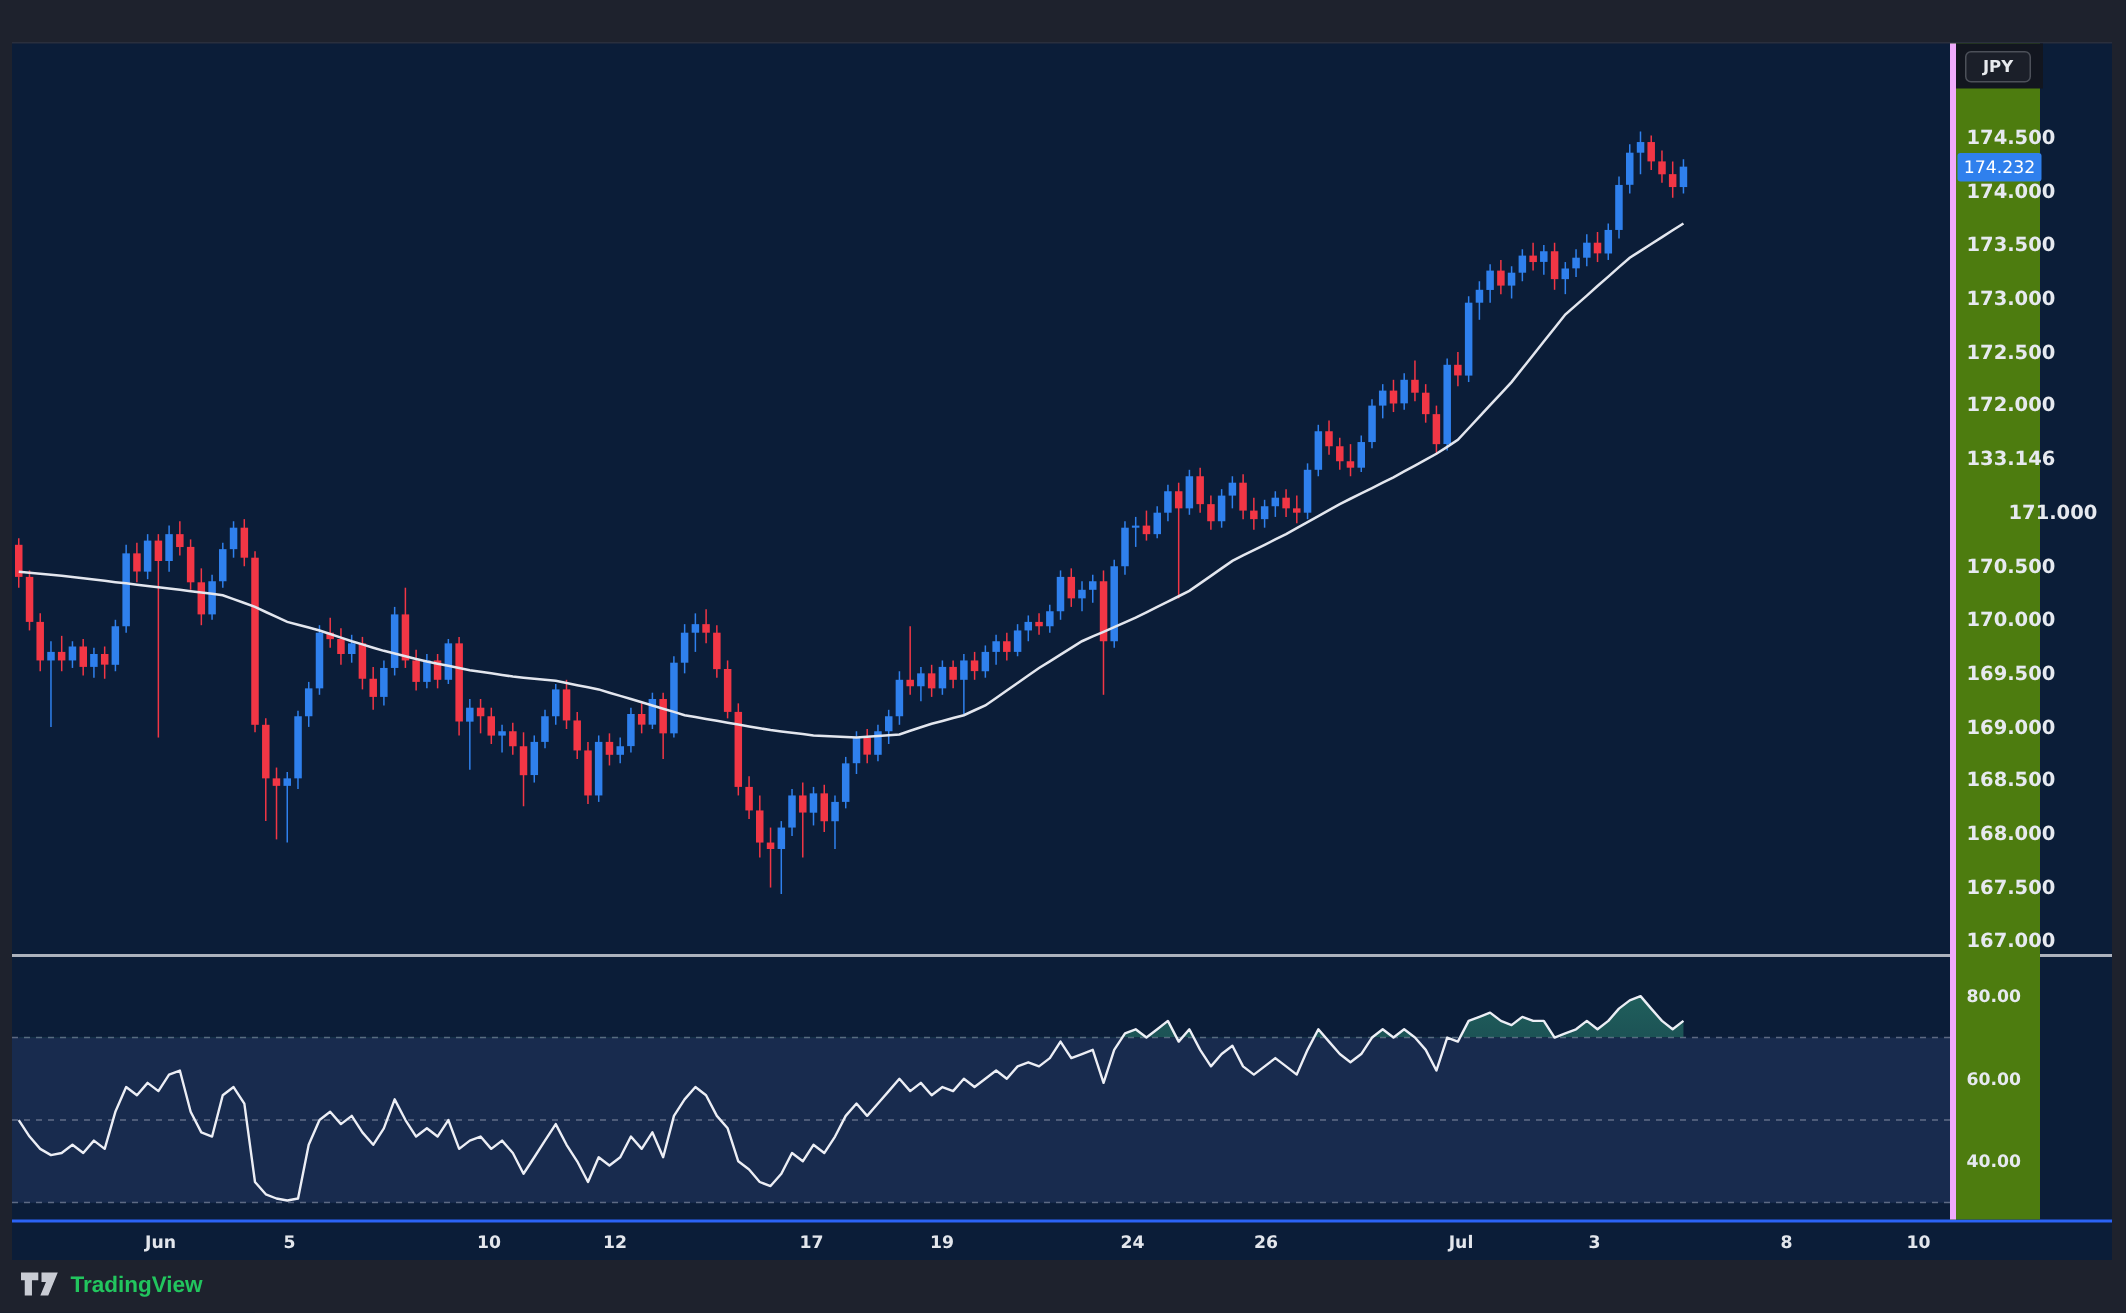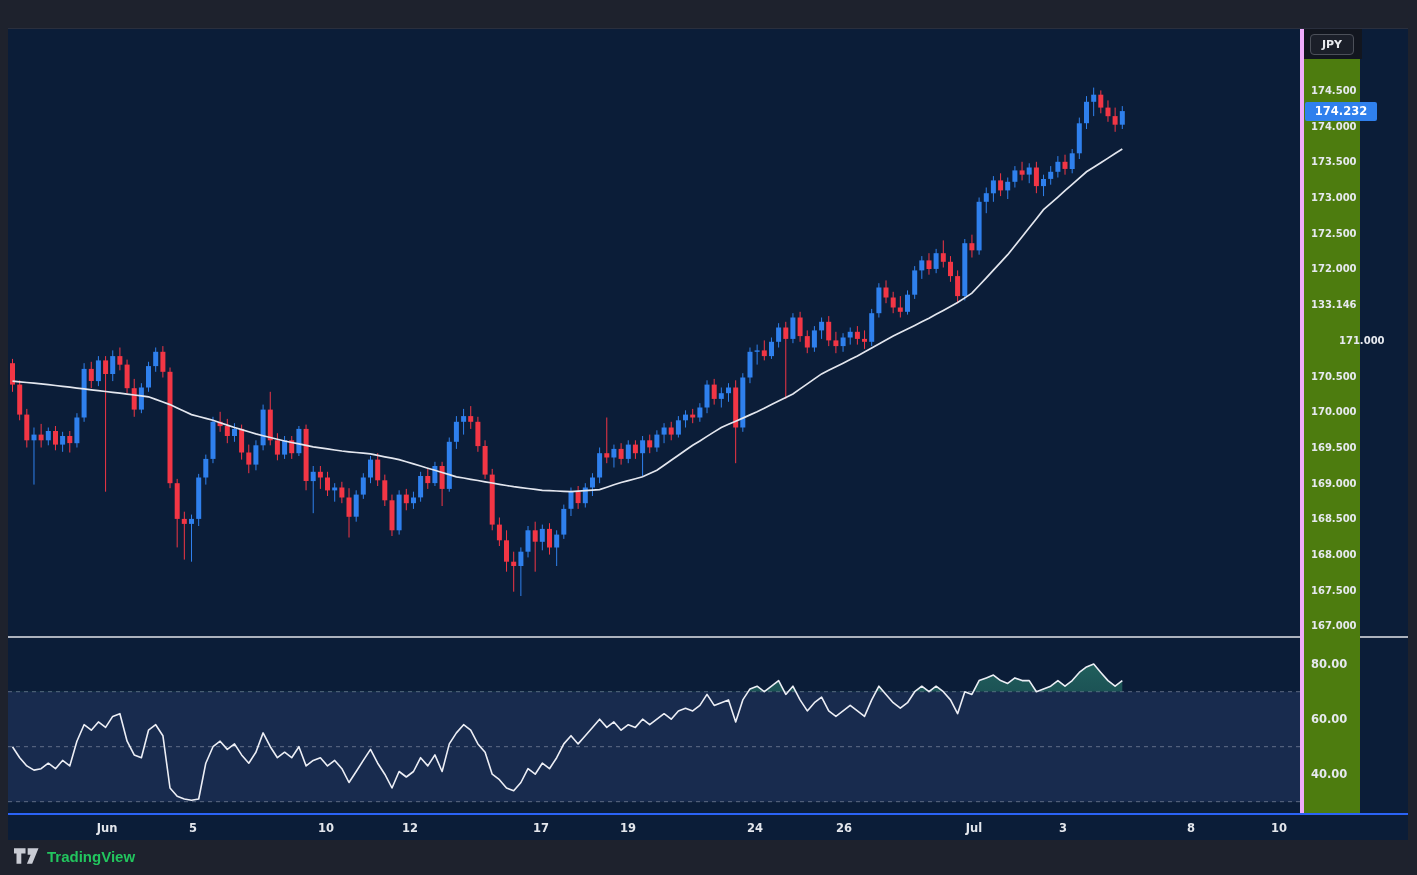--- a/index.html
+++ b/index.html
@@ -19,24 +19,24 @@
 
   
   #timeAxis { position:absolute; left:0; top:784px; width:1400px; height:28px; background:#0b1d38; border-top:2px solid #2b63f6; }
   .tlabel { position:absolute; top:6px; transform:translateX(-50%); font-size:11.5px; font-weight:700; color:#e3e6ec; }
 
   
   #priceAxis { position:absolute; left:1292px; top:0; width:60px; height:784px; background:#4d7c0f; border-left:4px solid #f0abfc; }
   #axisHead { position:absolute; left:0; top:0; width:58px; height:30px; background:#12161f; }
   #jpyBadge { position:absolute; left:6px; top:5px; width:44px; height:21px; border:1px solid #4c5059; border-radius:4px;
               background:#1b1f29; color:#e8eaee; font-size:11px; font-weight:700; text-align:center; line-height:19px; }
-  .plabel { position:absolute; left:7px; font-size:10px; font-weight:700; color:#e6e9ef; }
+  .plabel { position:absolute; left:7px; font-size:13px; font-weight:700; color:#e6e9ef; }
   .rlabel { position:absolute; left:7px; font-size:11.5px; font-weight:700; color:#e6e9ef; }
-  #lastBadge { position:absolute; left:1px; width:72px; height:19px; background:#2f80ed; border-radius:2px;
-               color:#fff; font-size:11.5px; font-weight:700; text-align:center; line-height:19px; }
+  #lastBadge { position:absolute; left:1px; width:56px; height:19px; background:#2f80ed; border-radius:2px;
+               color:#fff; font-size:11.5px; font-weight:400; text-align:center; line-height:19px; }
 
   
   #ftr { position:absolute; left:0; top:840px; width:100%; height:35px; background:#1e222d; }
   #brand { position:absolute; left:14px; top:7px; display:flex; align-items:center; gap:8px; cursor:pointer; }
   #brand svg { display:block; }
   #brand .bt { font-size:15px; font-weight:600; color:#22c55e; font-family:"Liberation Sans",sans-serif; }
 
   svg { display:block; }
 </style>
 </head>

